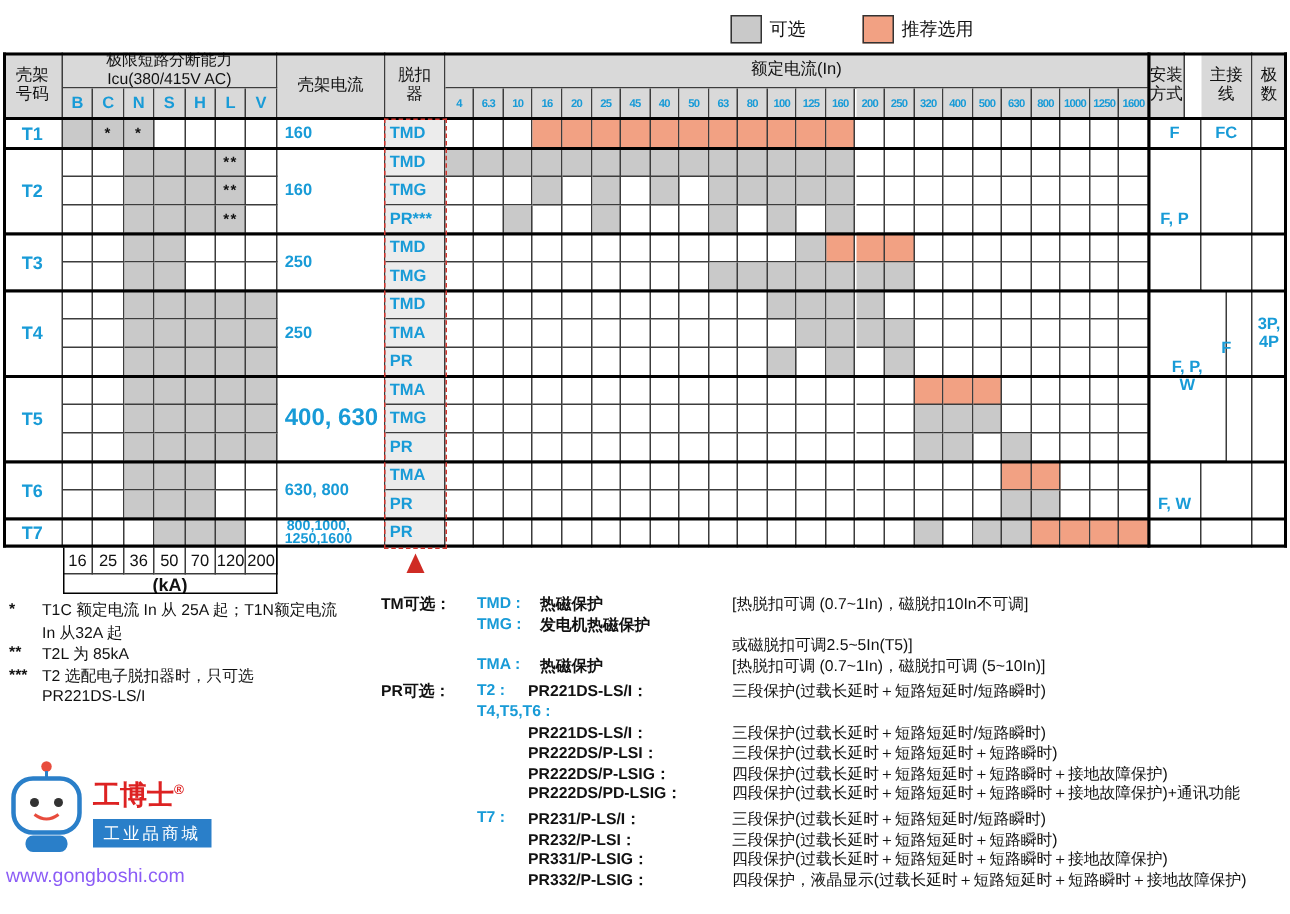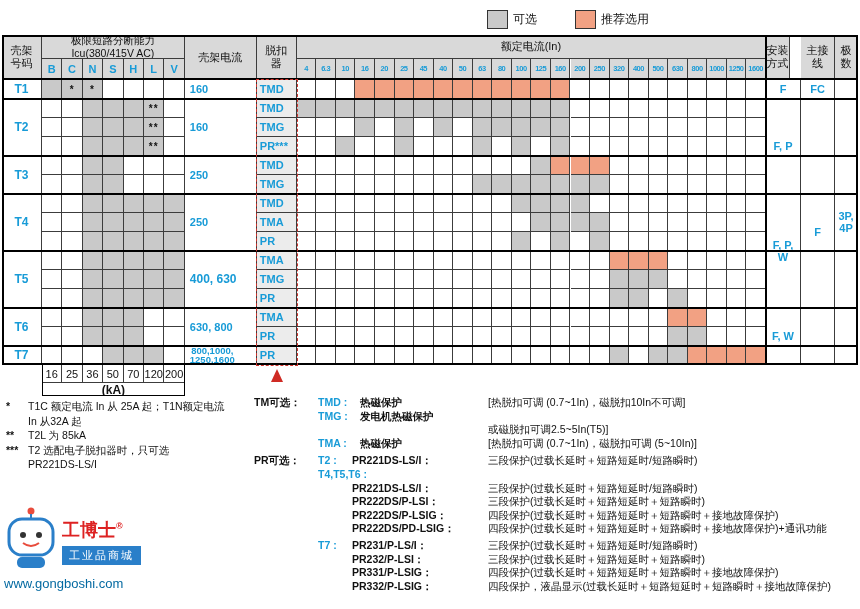--- a/index.html
+++ b/index.html
@@ -30,21 +30,21 @@
   .nsec{font-weight:bold;color:#111;}
   .ngrp{font-weight:bold;color:#189bd7;}
   .nname{font-weight:bold;color:#189bd7;}
   .nprname{font-weight:bold;color:#111;}
   .ndesc{font-weight:bold;color:#111;}
   .ndet{color:#111;}
   .logo{position:absolute;left:4px;top:506px;width:170px;}
   .logo-name{position:absolute;left:58px;top:12px;font-size:18px;font-weight:bold;color:#d22;}
   .logo-reg{font-size:9px;vertical-align:super;color:#d22;}
   .logo-tag{position:absolute;left:58px;top:40px;background:#2a7fc9;color:#fff;font-size:11px;padding:2px 7px;letter-spacing:2px;}
-  .logo-url{position:absolute;left:0px;top:70px;font-size:13px;color:#0369a1;}
+  .logo-url{position:absolute;left:0px;top:70px;font-size:13px;color:#8b5cf6;}
 </style>
 </head>
 <body>
 
 <div class="canvas">
 
   <div class="legend">
     <span class="sw" id="sw-gray" style="background: rgb(201, 201, 201);"></span>
     <span>可选</span>
     <span class="sw sw2" id="sw-orange" style="background: rgb(242, 161, 131);"></span>
@@ -387,21 +387,21 @@
       <div class="cell " style="left: 588.05px; top: 197px; width: 19.55px; height: 19px; background: rgb(201, 201, 201);"></div>
       <div class="cell " style="left: 607.6px; top: 197px; width: 19.55px; height: 19px;"></div>
       <div class="cell " style="left: 627.15px; top: 197px; width: 19.55px; height: 19px;"></div>
       <div class="cell " style="left: 646.7px; top: 197px; width: 19.55px; height: 19px;"></div>
       <div class="cell " style="left: 666.25px; top: 197px; width: 19.55px; height: 19px;"></div>
       <div class="cell " style="left: 685.8px; top: 197px; width: 19.55px; height: 19px;"></div>
       <div class="cell " style="left: 705.35px; top: 197px; width: 19.55px; height: 19px;"></div>
       <div class="cell " style="left: 724.9px; top: 197px; width: 19.55px; height: 19px;"></div>
       <div class="cell " style="left: 744.45px; top: 197px; width: 19.55px; height: 19px;"></div>
       <div class="cell blue" style="left: 0px; top: 216px; width: 40px; height: 57px; font-size: 12px;">T5</div>
-      <div class="cell blue left pre" style="left: 182.8px; top: 216px; width: 72px; height: 57px; font-size: 12px;">400, 630</div>
+      <div class="cell blue left pre" style="left: 182.8px; top: 216px; width: 72px; height: 57px; font-size: 16px;">400, 630</div>
       <div class="cell " style="left: 40px; top: 216px; width: 20.4px; height: 19px;"></div>
       <div class="cell " style="left: 60.4px; top: 216px; width: 20.4px; height: 19px;"></div>
       <div class="cell " style="left: 80.8px; top: 216px; width: 20.4px; height: 19px; background: rgb(201, 201, 201);"></div>
       <div class="cell " style="left: 101.2px; top: 216px; width: 20.4px; height: 19px; background: rgb(201, 201, 201);"></div>
       <div class="cell " style="left: 121.6px; top: 216px; width: 20.4px; height: 19px; background: rgb(201, 201, 201);"></div>
       <div class="cell " style="left: 142px; top: 216px; width: 20.4px; height: 19px; background: rgb(201, 201, 201);"></div>
       <div class="cell " style="left: 162.4px; top: 216px; width: 20.4px; height: 19px; background: rgb(201, 201, 201);"></div>
       <div class="cell blue left" style="left: 254.8px; top: 216px; width: 40px; height: 19px; font-size: 11px; background: rgb(236, 236, 236); padding-left: 3px;">TMA</div>
       <div class="cell " style="left: 294.8px; top: 216px; width: 19.55px; height: 19px;"></div>
       <div class="cell " style="left: 314.35px; top: 216px; width: 19.55px; height: 19px;"></div>
@@ -587,21 +587,21 @@
       <div class="cell " style="left: 607.6px; top: 311px; width: 19.55px; height: 19px; background: rgb(201, 201, 201);"></div>
       <div class="cell " style="left: 627.15px; top: 311px; width: 19.55px; height: 19px;"></div>
       <div class="cell " style="left: 646.7px; top: 311px; width: 19.55px; height: 19px; background: rgb(201, 201, 201);"></div>
       <div class="cell " style="left: 666.25px; top: 311px; width: 19.55px; height: 19px; background: rgb(201, 201, 201);"></div>
       <div class="cell " style="left: 685.8px; top: 311px; width: 19.55px; height: 19px; background: rgb(242, 161, 131);"></div>
       <div class="cell " style="left: 705.35px; top: 311px; width: 19.55px; height: 19px; background: rgb(242, 161, 131);"></div>
       <div class="cell " style="left: 724.9px; top: 311px; width: 19.55px; height: 19px; background: rgb(242, 161, 131);"></div>
       <div class="cell " style="left: 744.45px; top: 311px; width: 19.55px; height: 19px; background: rgb(242, 161, 131);"></div>
       <div class="cell blue pre" style="left: 764px; top: 45px; width: 35px; height: 19px; font-size: 11px;">F</div>
       <div class="cell blue pre" style="left: 764px; top: 64px; width: 35px; height: 95px; font-size: 11px;">F, P</div>
-      <div class="cell blue pre" style="left: 764px; top: 159px; width: 35px; height: 114px; font-size: 11px;">F, P,
+      <div class="cell blue pre" style="left: 764px; top: 159px; width: 52px; height: 114px; font-size: 11px;">F, P,
 W</div>
       <div class="cell blue pre" style="left: 764px; top: 273px; width: 35px; height: 57px; font-size: 11px;">F, W</div>
       <div class="cell blue pre" style="left: 799px; top: 45px; width: 34px; height: 19px; font-size: 11px;">FC</div>
       <div class="cell blue pre" style="left: 799px; top: 64px; width: 34px; height: 266px; font-size: 11px;">F</div>
       <div class="cell blue pre" style="left: 833px; top: 45px; width: 23px; height: 285px; font-size: 11px;">3P,
 4P</div>
       <div class="cell " style="left: 40px; top: 330px; width: 20.4px; height: 18px; font-size: 11px;">16</div>
       <div class="cell " style="left: 60.4px; top: 330px; width: 20.4px; height: 18px; font-size: 11px;">25</div>
       <div class="cell " style="left: 80.8px; top: 330px; width: 20.4px; height: 18px; font-size: 11px;">36</div>
       <div class="cell " style="left: 101.2px; top: 330px; width: 20.4px; height: 18px; font-size: 11px;">50</div>

